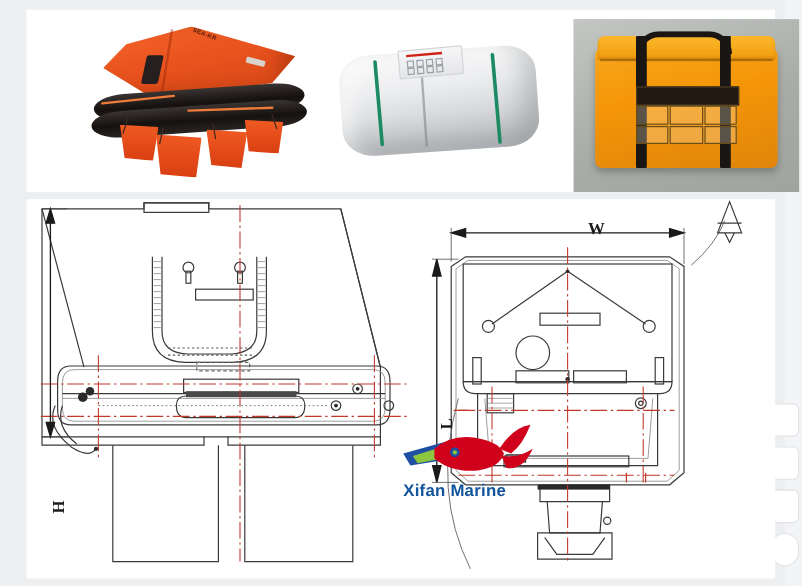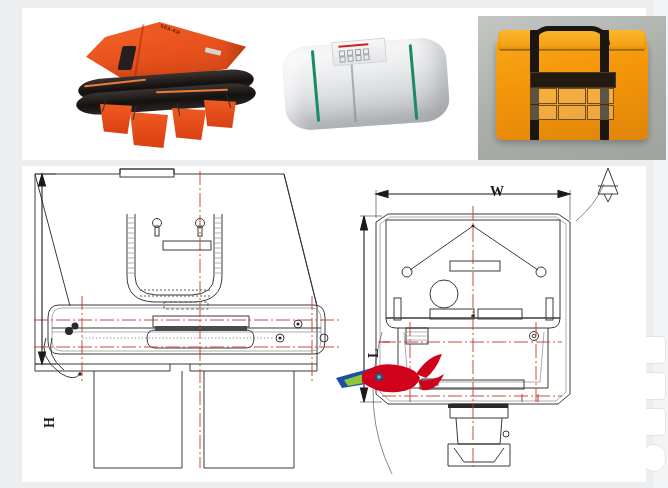--- a/index.html
+++ b/index.html
@@ -398,16 +398,17 @@
         <path d="M12 28 L44 18 L48 28 L16 34 Z" fill="#8cc63e"></path>
 
         <path d="M30 22 Q46 8 70 14 Q84 17 88 26 Q84 38 66 40 Q44 42 30 30 Z" fill="#d0021b"></path>
 
         <path d="M84 22 Q96 4 110 2 Q104 18 94 26 Z" fill="#d0021b"></path>
         <path d="M86 28 Q100 30 112 22 Q104 40 90 38 Z" fill="#d0021b"></path>
 
         <circle cx="47" cy="25" r="4" fill="#1e4fa3"></circle>
         <circle cx="47" cy="25" r="1.8" fill="#8cc63e"></circle>
       </svg>
+      <div class="logo-text">Xifan Marine</div>
     </div>
 
   </div>
 </div>
 
 </body></html>

